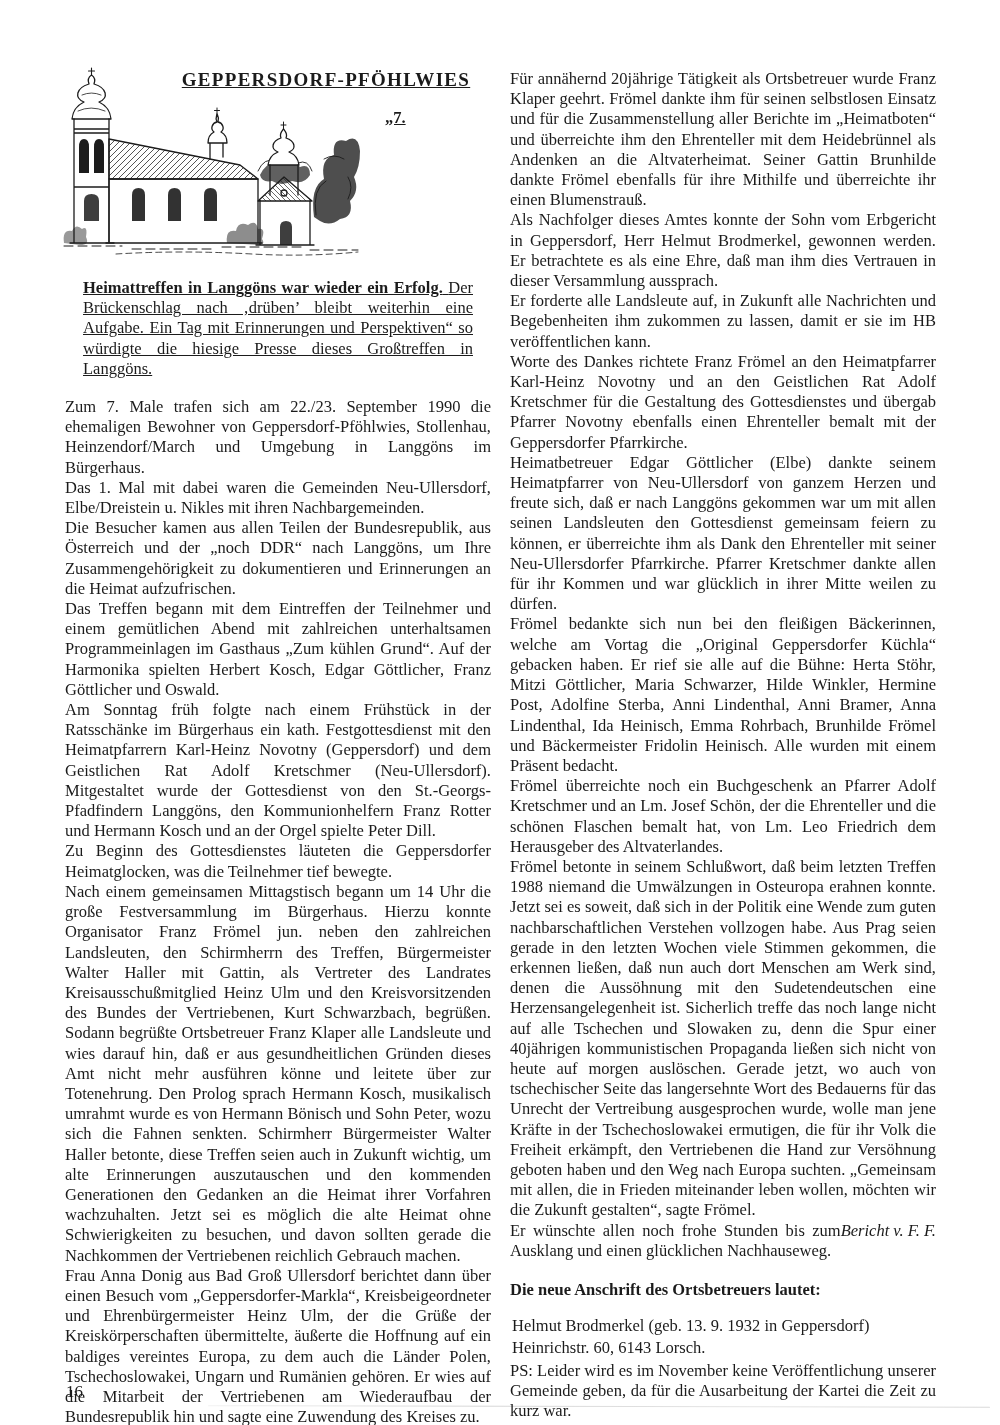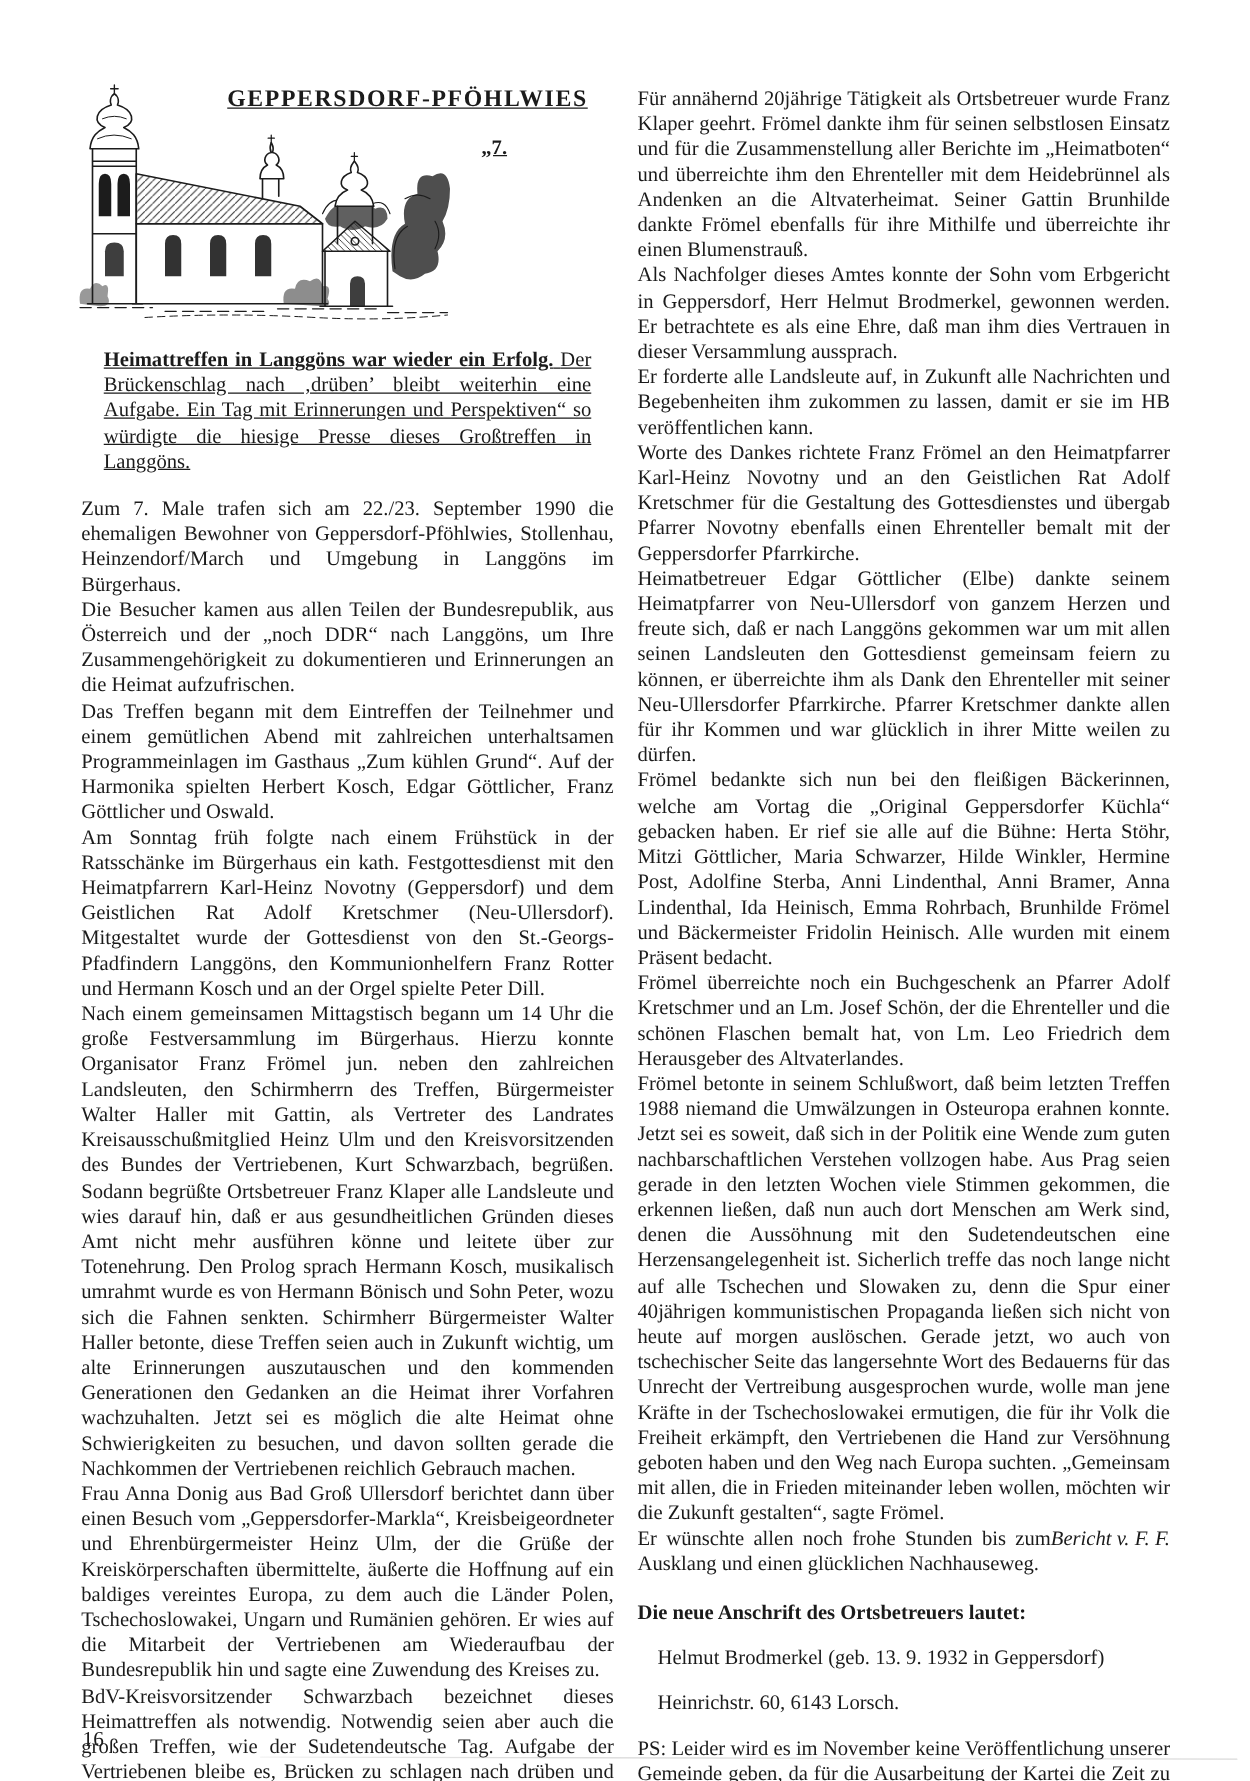--- a/index.html
+++ b/index.html
@@ -36,21 +36,21 @@
     text-align: center;
     white-space: nowrap;
   }
   .art-spacer { float: left; width: 302px; height: 170px; }
   .lead-bold { font-weight: bold; }
   .lead p { margin: 18px; }
 
   .byline { float: right; font-style: italic; }
 
   .addr-head { font-weight: bold; margin: 19px 0 16px 0; text-align: left; }
-  .addr-line { margin: 16px; text-align: left; }
+  .addr-line { margin: 2px; text-align: left; }
   .ps { margin: 0; }
 
   .pageno {
     position: absolute; left: 66px; top: 1382px;
     font-size: 17px;
   }
   .scan-line {
     position: absolute; top: 1406px; left: 208px;
     width: 782px; height: 1px;
     background: linear-gradient(to right,
@@ -120,23 +120,25 @@
           </g>
         </svg>
 
         <h1 class="title">GEPPERSDORF-PFÖHLWIES</h1>
 
         <p class="leadp"><span class="art-spacer"></span><b class="lead-bold">„7. Heimattreffen in Langgöns war wieder ein Erfolg.</b> <span>Der Brückenschlag nach ‚drüben’ bleibt weiterhin eine Aufgabe. Ein Tag mit Erinnerungen und Perspektiven“ so würdigte die hiesige Presse dieses Großtreffen in Langgöns.</span></p>
       </div>
 
       <div class="paras">
           <p class="para">Zum 7. Male trafen sich am 22./23. September 1990 die ehemaligen Bewohner von Geppersdorf-Pföhlwies, Stollenhau, Heinzendorf/March und Umgebung in Langgöns im Bürgerhaus.</p>
+          <p class="para">Das 1. Mal mit dabei waren die Gemeinden Neu-Ullersdorf, Elbe/Dreistein u. Nikles mit ihren Nachbargemeinden.</p>
           <p class="para">Die Besucher kamen aus allen Teilen der Bundesrepublik, aus Österreich und der „noch DDR“ nach Langgöns, um Ihre Zusammengehörigkeit zu dokumentieren und Erinnerungen an die Heimat aufzufrischen.</p>
           <p class="para">Das Treffen begann mit dem Eintreffen der Teilnehmer und einem gemütlichen Abend mit zahlreichen unterhaltsamen Programmeinlagen im Gasthaus „Zum kühlen Grund“. Auf der Harmonika spielten Herbert Kosch, Edgar Göttlicher, Franz Göttlicher und Oswald.</p>
           <p class="para">Am Sonntag früh folgte nach einem Frühstück in der Ratsschänke im Bürgerhaus ein kath. Festgottesdienst mit den Heimatpfarrern Karl-Heinz Novotny (Geppersdorf) und dem Geistlichen Rat Adolf Kretschmer (Neu-Ullersdorf). Mitgestaltet wurde der Gottesdienst von den St.-Georgs-Pfadfindern Langgöns, den Kommunionhelfern Franz Rotter und Hermann Kosch und an der Orgel spielte Peter Dill.</p>
+          <p class="para">Zu Beginn des Gottesdienstes läuteten die Geppersdorfer Heimatglocken, was die Teilnehmer tief bewegte.</p>
           <p class="para">Nach einem gemeinsamen Mittagstisch begann um 14 Uhr die große Festversammlung im Bürgerhaus. Hierzu konnte Organisator Franz Frömel jun. neben den zahlreichen Landsleuten, den Schirmherrn des Treffen, Bürgermeister Walter Haller mit Gattin, als Vertreter des Landrates Kreisausschußmitglied Heinz Ulm und den Kreisvorsitzenden des Bundes der Vertriebenen, Kurt Schwarzbach, begrüßen. Sodann begrüßte Ortsbetreuer Franz Klaper alle Landsleute und wies darauf hin, daß er aus gesundheitlichen Gründen dieses Amt nicht mehr ausführen könne und leitete über zur Totenehrung. Den Prolog sprach Hermann Kosch, musikalisch umrahmt wurde es von Hermann Bönisch und Sohn Peter, wozu sich die Fahnen senkten. Schirmherr Bürgermeister Walter Haller betonte, diese Treffen seien auch in Zukunft wichtig, um alte Erinnerungen auszutauschen und den kommenden Generationen den Gedanken an die Heimat ihrer Vorfahren wachzuhalten. Jetzt sei es möglich die alte Heimat ohne Schwierigkeiten zu besuchen, und davon sollten gerade die Nachkommen der Vertriebenen reichlich Gebrauch machen.</p>
           <p class="para">Frau Anna Donig aus Bad Groß Ullersdorf berichtet dann über einen Besuch vom „Geppersdorfer-Markla“, Kreisbeigeordneter und Ehrenbürgermeister Heinz Ulm, der die Grüße der Kreiskörperschaften übermittelte, äußerte die Hoffnung auf ein baldiges vereintes Europa, zu dem auch die Länder Polen, Tschechoslowakei, Ungarn und Rumänien gehören. Er wies auf die Mitarbeit der Vertriebenen am Wiederaufbau der Bundesrepublik hin und sagte eine Zuwendung des Kreises zu.</p>
           <p class="para">BdV-Kreisvorsitzender Schwarzbach bezeichnet dieses Heimattreffen als notwendig. Notwendig seien aber auch die großen Treffen, wie der Sudetendeutsche Tag. Aufgabe der Vertriebenen bleibe es, Brücken zu schlagen nach drüben und dafür zu sorgen, daß die Schicksalsgefährten, die noch im alten Heimatgebiet sind, wieder als Deutsche leben können.</p>
         </div>
     </div>
 
     <div class="col">
       <div class="paras">
           <p class="para">Für annähernd 20jährige Tätigkeit als Ortsbetreuer wurde Franz Klaper geehrt. Frömel dankte ihm für seinen selbstlosen Einsatz und für die Zusammenstellung aller Berichte im „Heimatboten“ und überreichte ihm den Ehrenteller mit dem Heidebrünnel als Andenken an die Altvaterheimat. Seiner Gattin Brunhilde dankte Frömel ebenfalls für ihre Mithilfe und überreichte ihr einen Blumenstrauß.</p>
           <p class="para">Als Nachfolger dieses Amtes konnte der Sohn vom Erbgericht in Geppersdorf, Herr Helmut Brodmerkel, gewonnen werden. Er betrachtete es als eine Ehre, daß man ihm dies Vertrauen in dieser Versammlung aussprach.</p>

